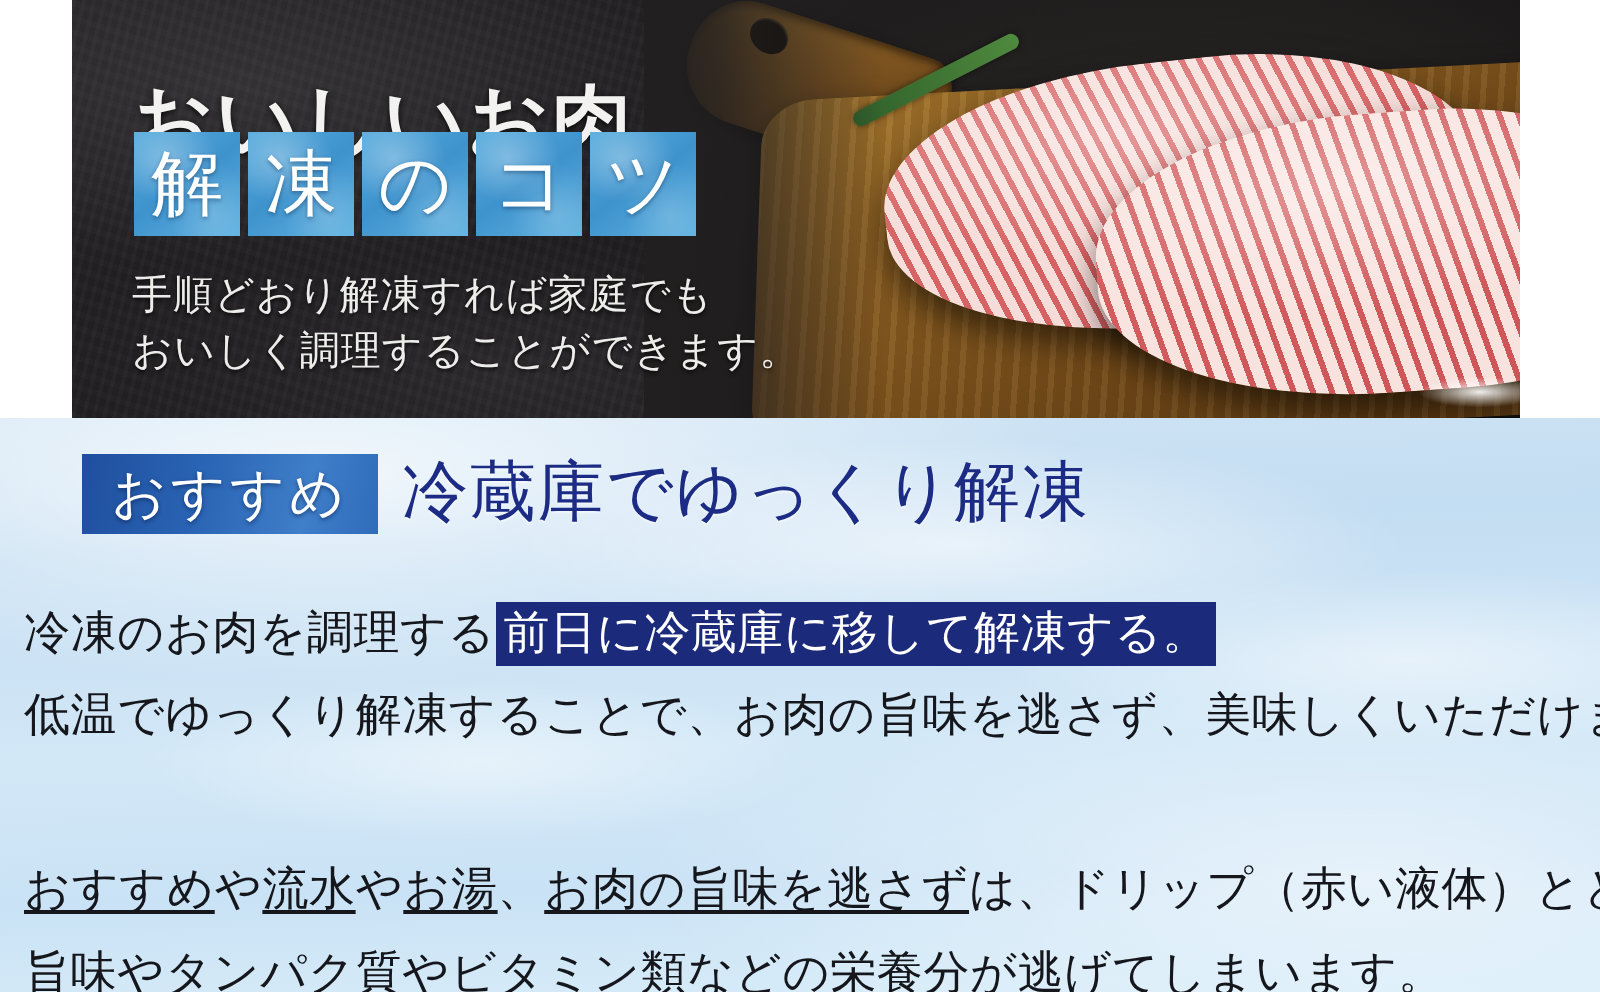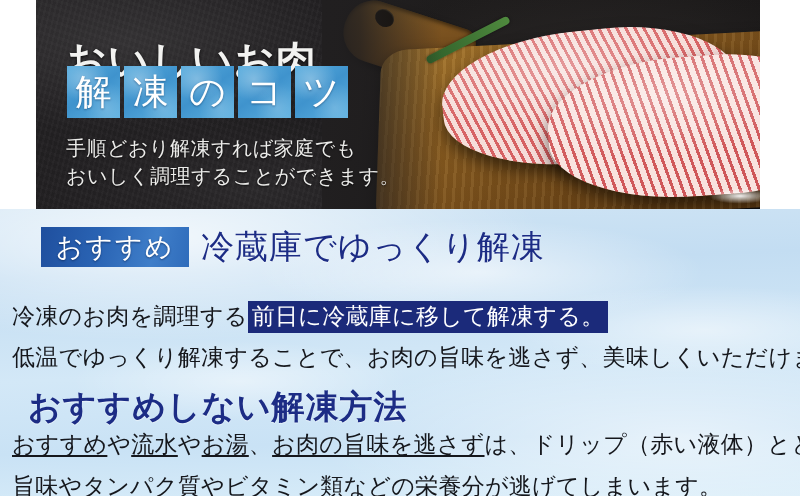--- a/index.html
+++ b/index.html
@@ -246,21 +246,20 @@
 
       <div class="rec-head">
         <span class="badge">おすすめ</span>
         <span class="rec-title">冷蔵庫でゆっくり解凍</span>
       </div>
 
       <p class="body-line l1"><span>冷凍のお肉を調理する</span><span class="hl">前日に冷蔵庫に移して解凍する。</span></p>
 
       <p class="body-line l2">低温でゆっくり解凍することで、お肉の旨味を逃さず、美味しくいただけます。</p>
 
-      <h2 class="warn-title">おすすめしない解凍方法</h2>
 
       <p class="body-line w1"><span class="ul">おすすめ</span><span>や</span><span class="ul">流水</span><span>や</span><span class="ul">お湯</span><span>、</span><span class="ul">お肉の旨味を逃さず</span><span>は、ドリップ（赤い液体）とともに</span></p>
 
       <p class="body-line w2">旨味やタンパク質やビタミン類などの栄養分が逃げてしまいます。</p>
 
     </div>
   </section>
 
 </div>
 

